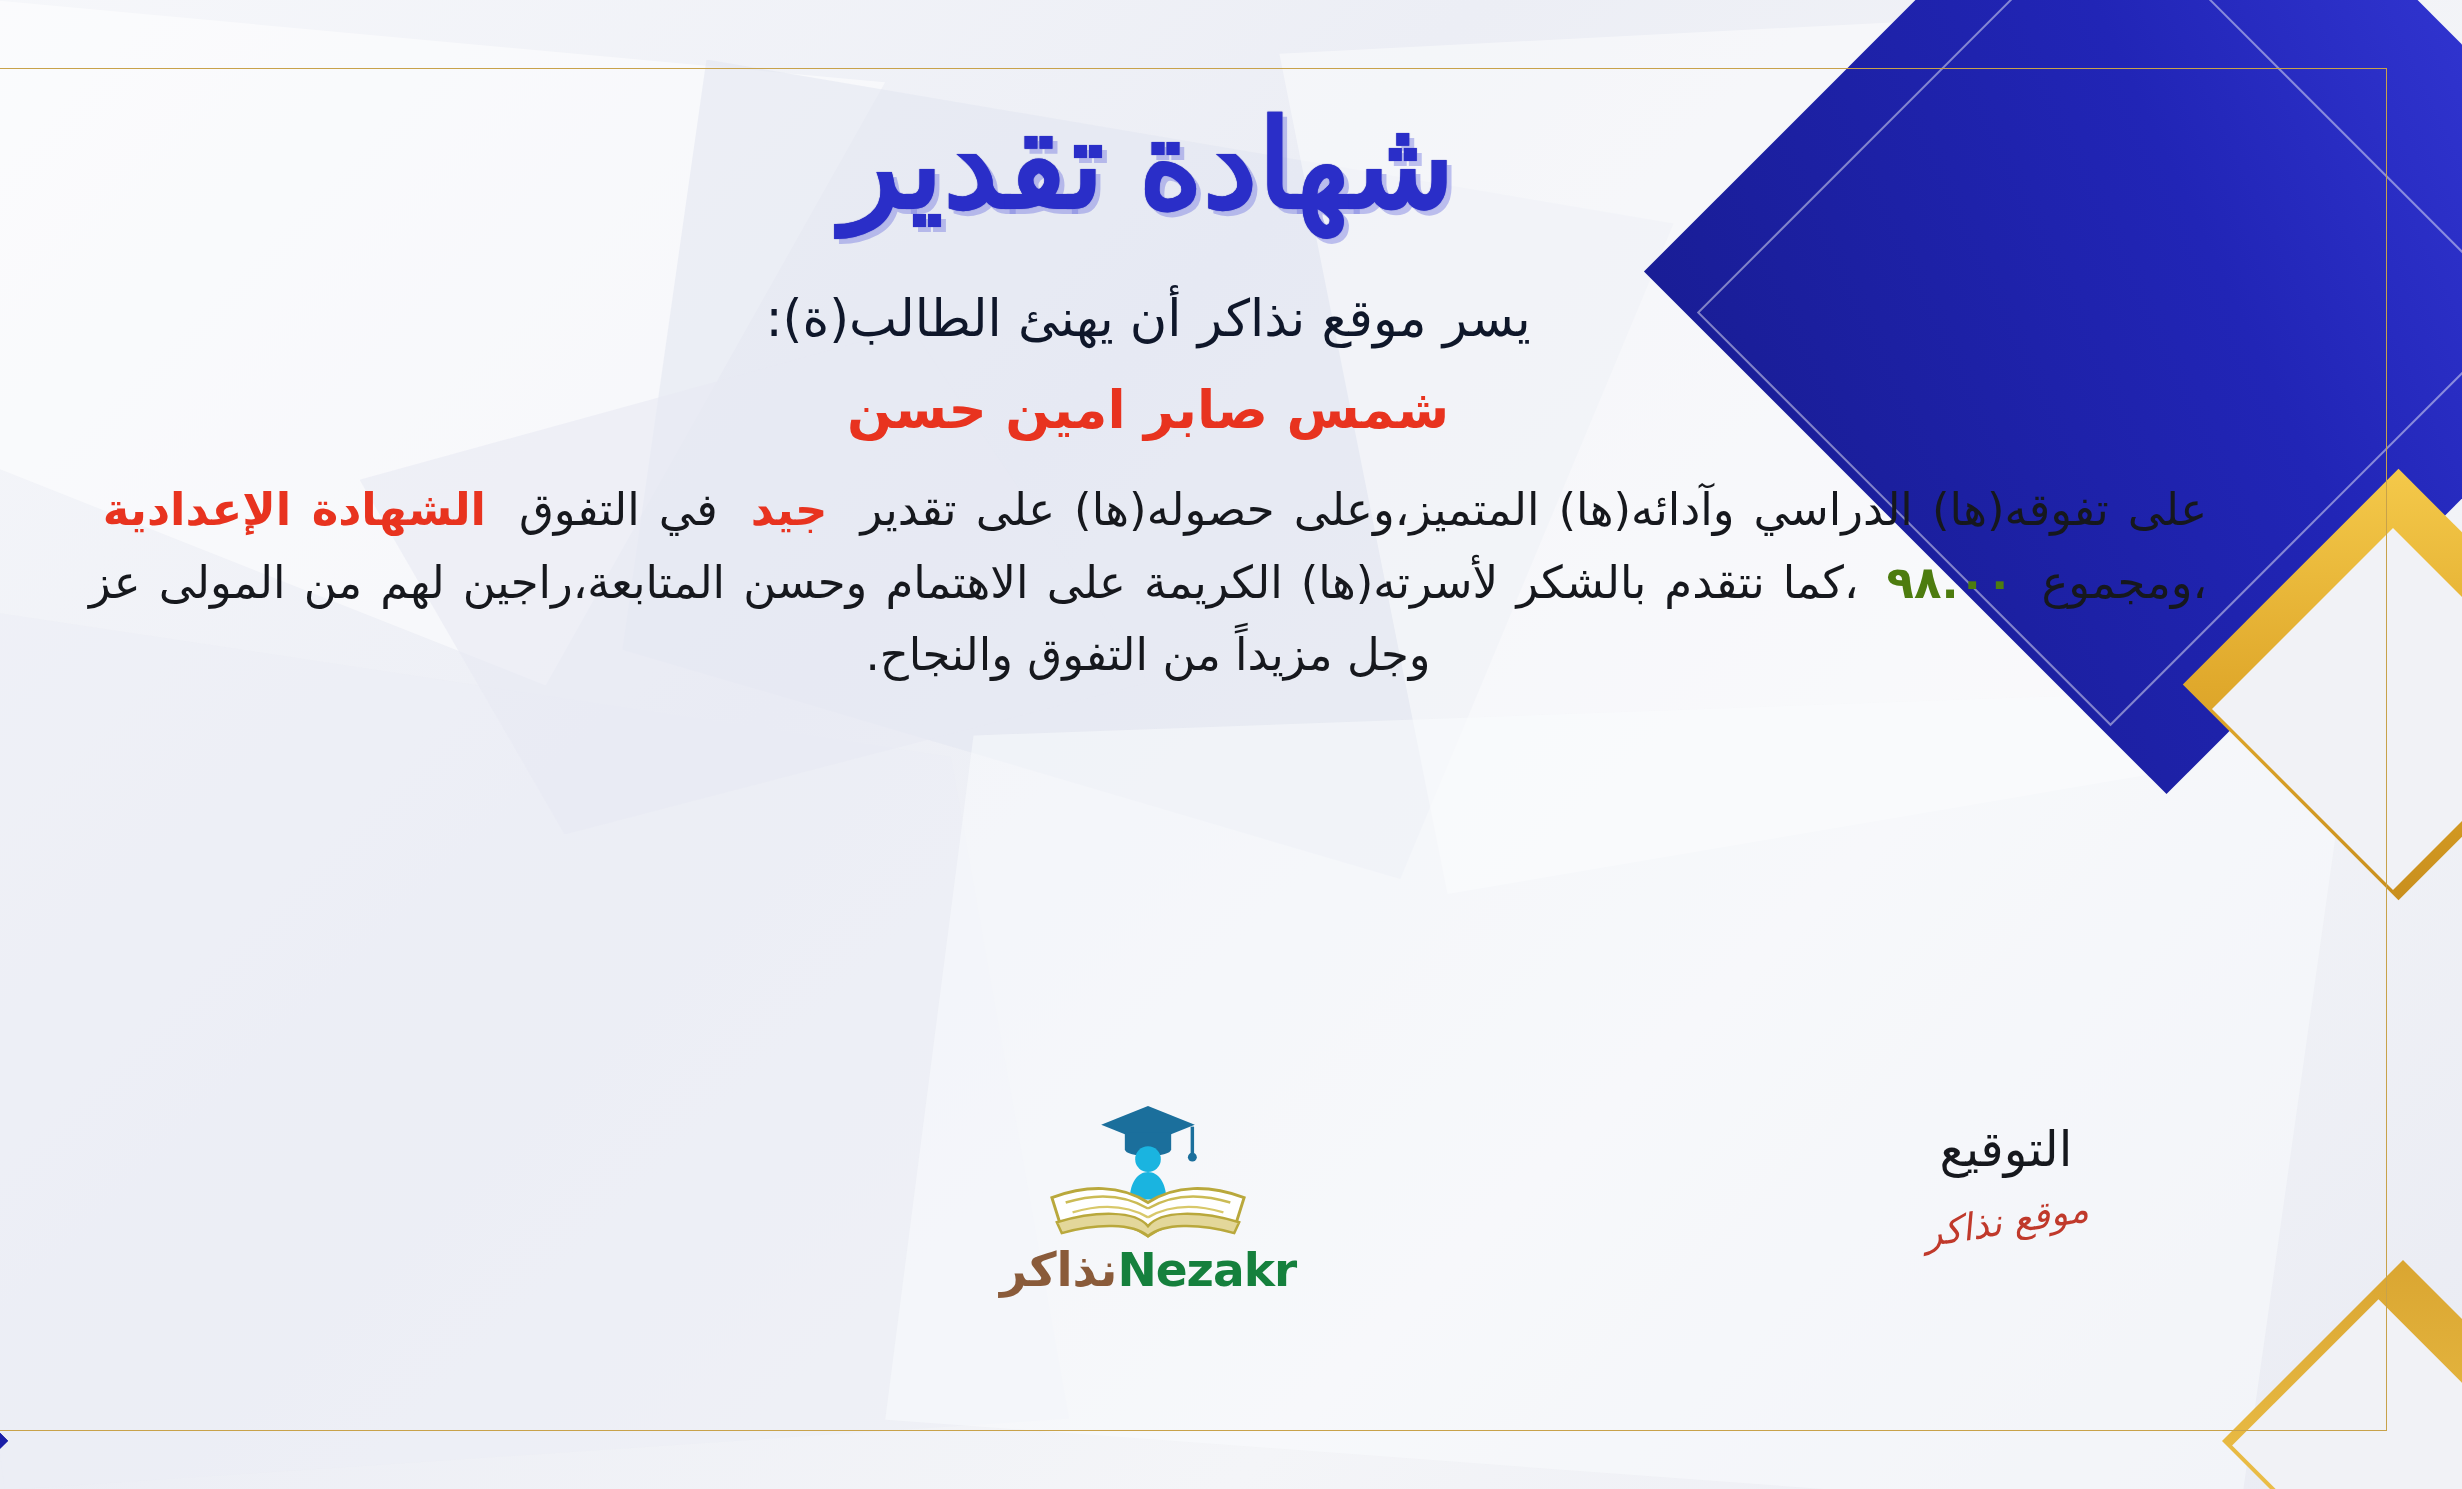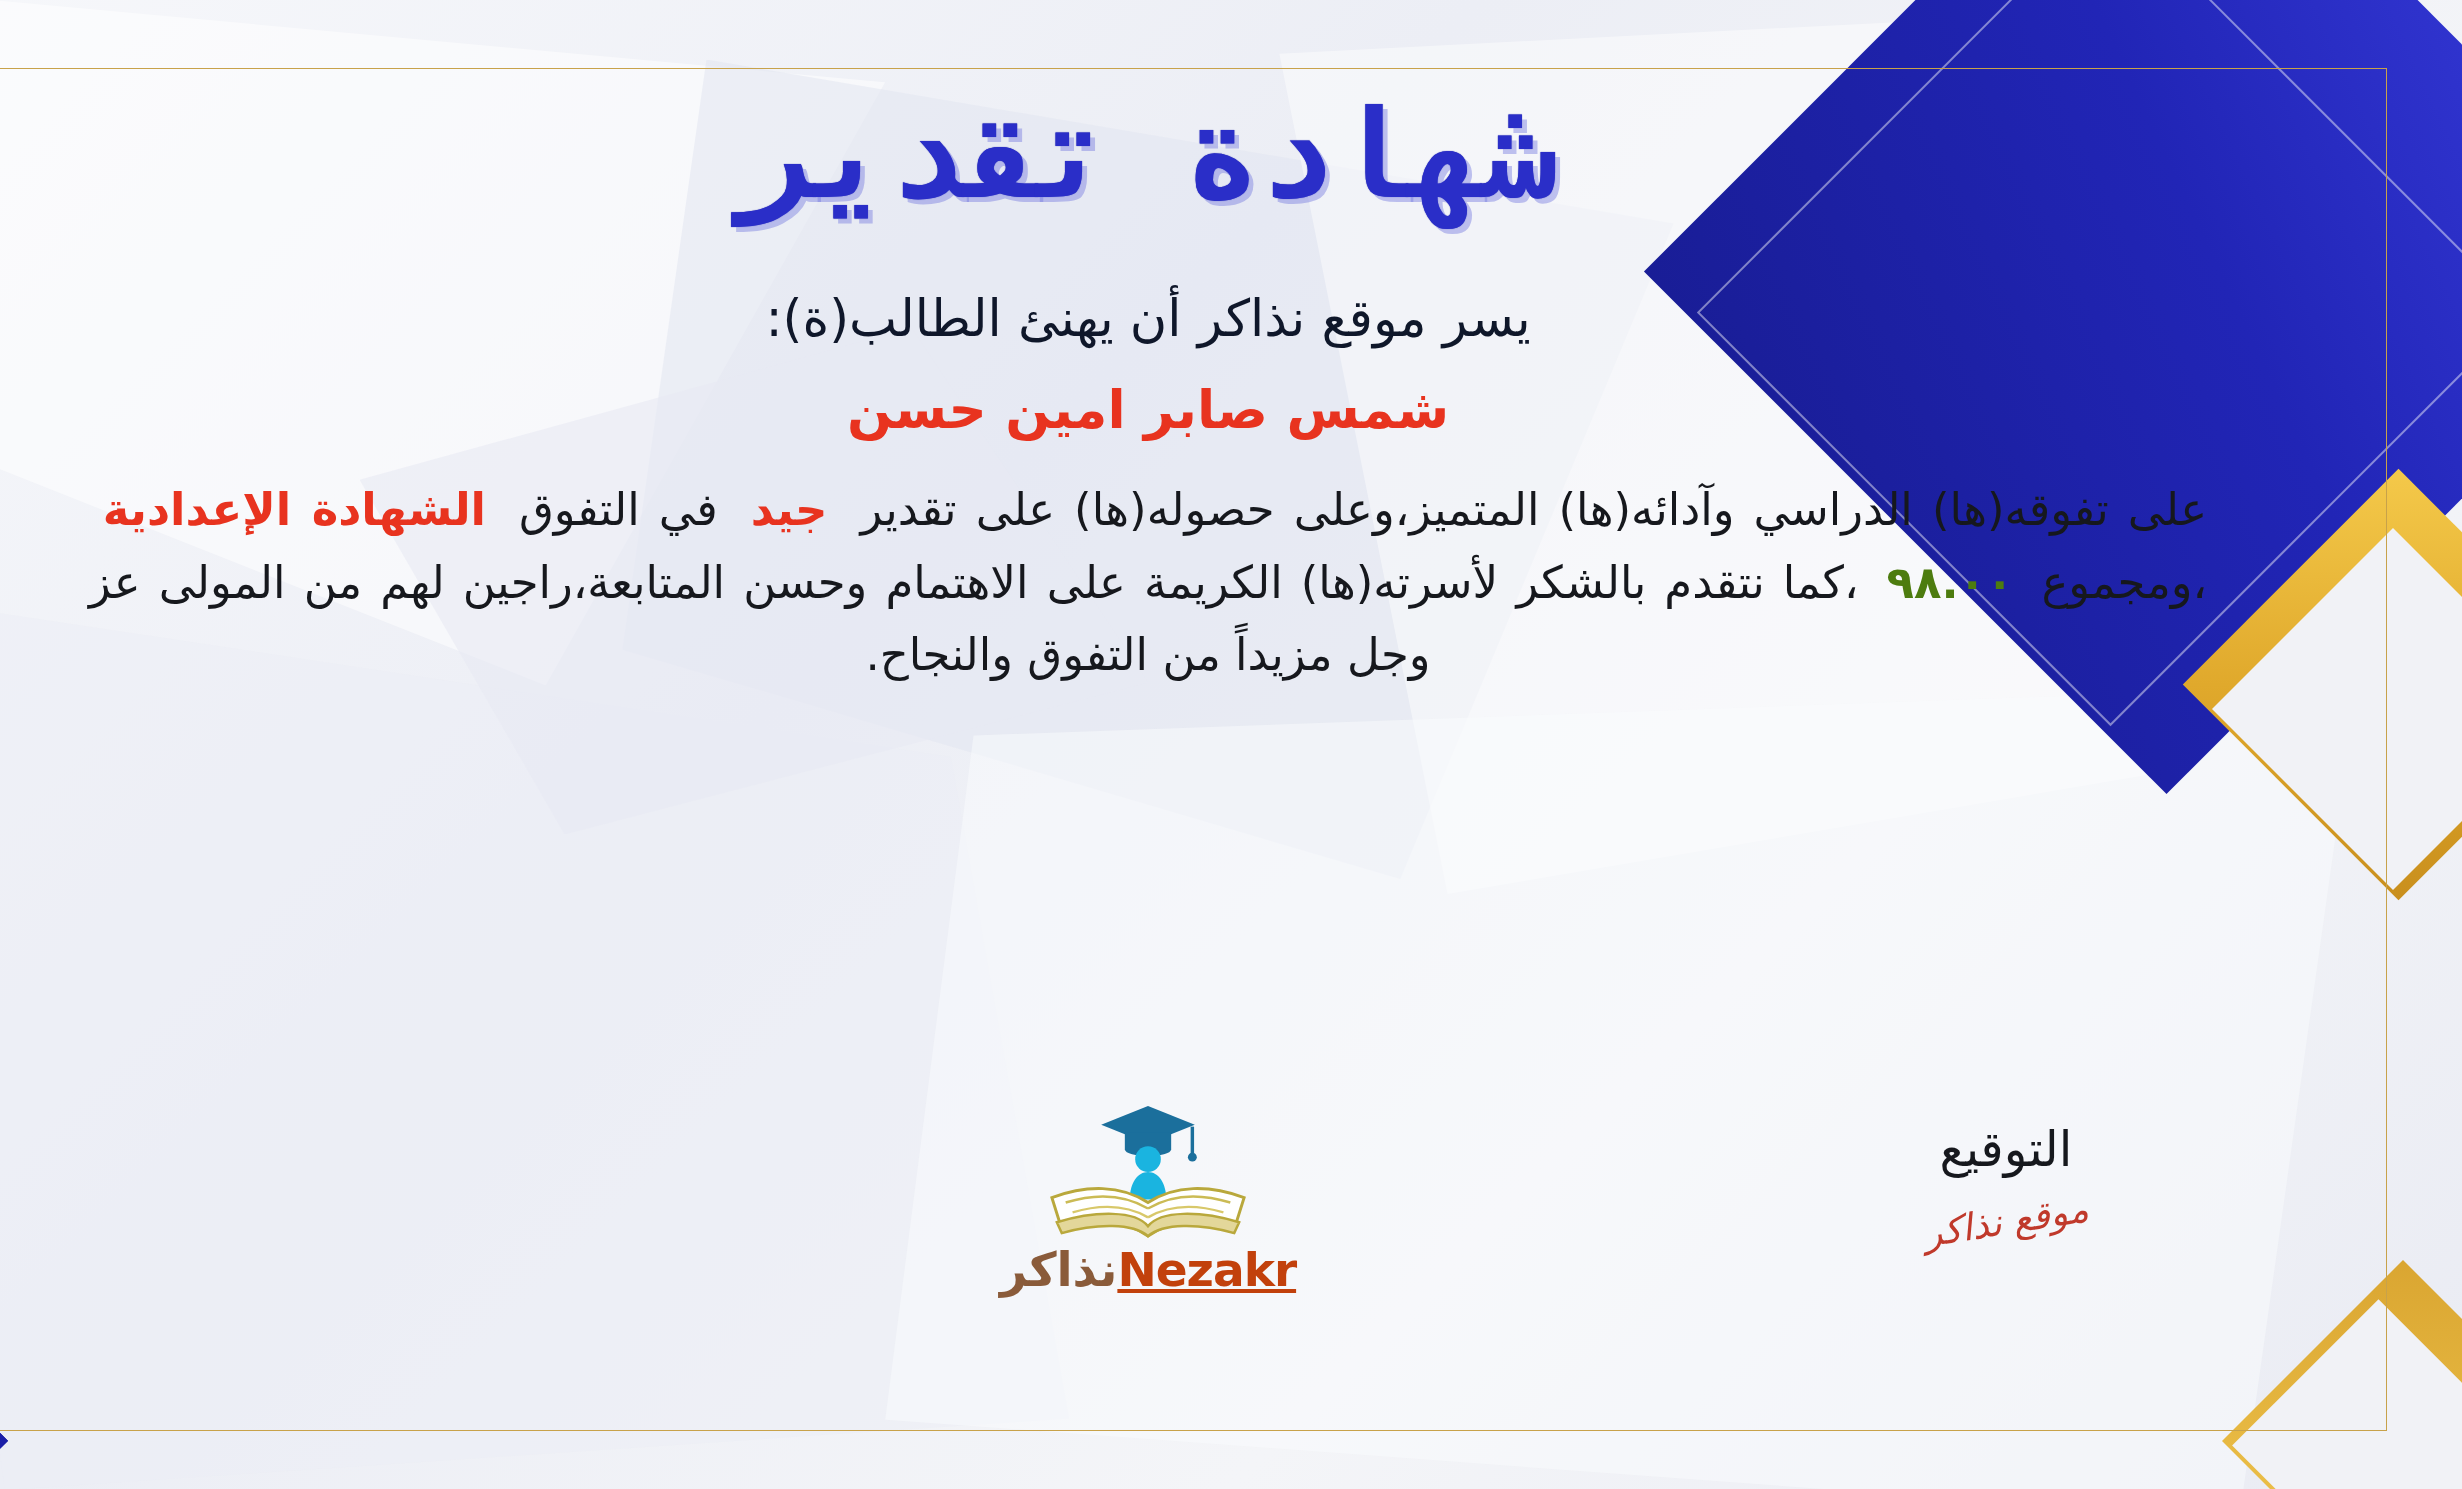--- a/index.html
+++ b/index.html
@@ -155,21 +155,21 @@
     right: 113px;
     top: 74px;
     bottom: 64px;
     display: flex;
     flex-direction: column;
     align-items: center;
   }
 
   .title {
     margin-top: 19.7px;
-    font-family: Liberation Mono, monospace;
+    font-family: Liberation Sans, sans-serif;
     font-size: 123px;
     font-weight: 700;
     line-height: 1.15;
     color: #2a2ec8;
     letter-spacing: -3px;
     text-shadow:
       4.9px 4.9px 0 rgba(120,125,225,0.45),
       0 0 1px #1b1fa8;
     direction: rtl;
     white-space: nowrap;
@@ -258,21 +258,21 @@
     position: relative;
   }
   .logo-word {
     margin-top: 3px;
     font-size: 47px;
     font-weight: 700;
     color: #8a5b3a;
     letter-spacing: -1px;
     direction: rtl;
   }
-  .logo-word .en { color: #c2410c; text-decoration: underline; }
+  .logo-word .en { color: #15803d; }
 </style>
 </head>
 <body>
 
 <div class="certificate">
 
   <div class="bg-base"></div>
   <div class="poly p1"></div>
   <div class="poly p2"></div>
   <div class="poly p3"></div>

